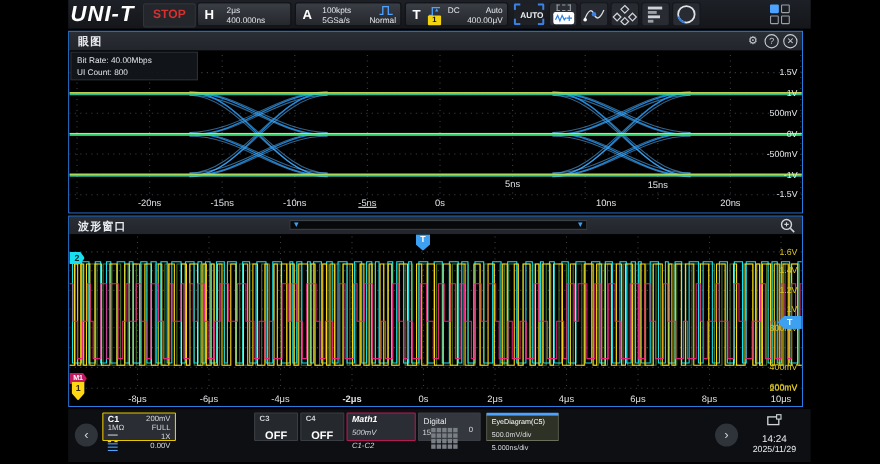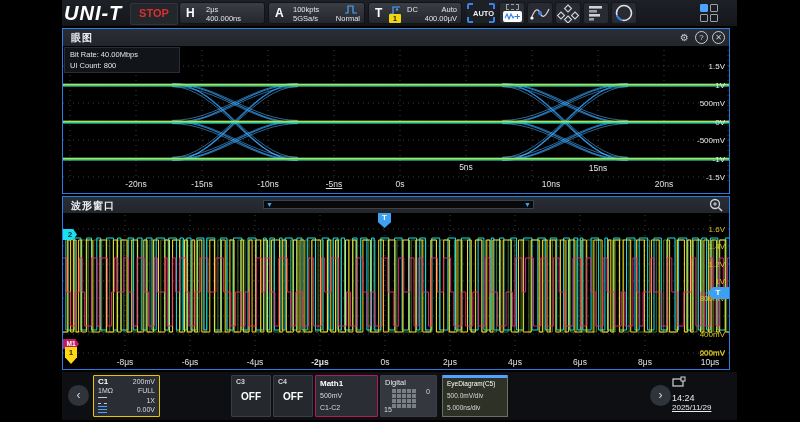--- a/index.html
+++ b/index.html
@@ -68,39 +68,39 @@
   .mk-c2{left:0;top:16px;width:14px;height:11px;background:#18e0f0;color:#07282c;font-size:8px;line-height:11px;
     clip-path:polygon(0 0,72% 0,100% 50%,72% 100%,0 100%);}
   .mk-m1{left:0;top:126px;width:16px;height:10px;background:#c21a60;color:#fff;font-size:6.5px;line-height:10px;
     clip-path:polygon(0 0,78% 0,100% 50%,78% 100%,0 100%);}
   .mk-c1{left:2px;top:134px;width:12px;height:17px;background:#ffd712;color:#332b00;font-size:8px;line-height:11px;
     clip-path:polygon(0 0,100% 0,100% 60%,50% 100%,0 60%);}
   
   .bbar{position:absolute;left:62px;top:372px;width:675px;height:48px;background:#0d0f12;}
   .chev{position:absolute;top:13px;width:21px;height:21px;border-radius:50%;background:#2f343b;color:#d2d6db;
     font-size:12px;line-height:20px;text-align:center;}
-  .tile{position:absolute;top:3px;height:42px;box-sizing:border-box;background:#2a2d33;border:1px solid #3a3d43;
+  .tile{position:absolute;top:3px;height:26px;box-sizing:border-box;background:#2a2d33;border:1px solid #3a3d43;
     border-radius:1px;color:#d8dbde;}
   .tile .rows{display:flex;flex-direction:column;justify-content:space-between;height:100%;padding:2px 4px;box-sizing:border-box;}
   .trow{display:flex;justify-content:space-between;align-items:center;font-size:7px;line-height:8px;}
   .chname{font-size:8px;font-weight:bold;color:#fff;}
   .cicon{width:9px;height:5px;border-top:1px solid #c8ccd0;border-bottom:1px dashed #c8ccd0;}
   .bwicon{width:9px;height:5px;border-top:1px solid #4da3ff;border-bottom:1px solid #4da3ff;background:linear-gradient(#4da3ff,#4da3ff) center/9px 1px no-repeat;}
   .offtile{background:#25282d;}
   .offlbl{position:absolute;left:4px;top:2px;font-size:7px;color:#cfd3d7;font-weight:bold;}
   .offval{position:absolute;width:100%;top:15px;text-align:center;font-size:10px;font-weight:bold;color:#fff;}
   .digtile{background:#34383e;}
   .diggrid{position:absolute;left:11px;top:13px;display:grid;grid-template-columns:repeat(5,3.5px);grid-auto-rows:3.5px;gap:1.5px;}
   .diggrid div{background:#7a7f86;}
   .eyetile{background:#2e3126;border:1px solid #6b6f5e;border-top:3px solid #4da3ff;}
   .eyetile .rows{padding:2px 4px;}
   .eyetile .trow{font-size:6.5px;}
-  .dt{position:absolute;left:610px;top:2px;width:64px;height:44px;color:#e9ebee;text-align:left;}
+  .dt{position:absolute;left:610px;top:2px;width:64px;height:44px;color:#e9ebee;text-align:center;}
   .dt .time{font-size:9px;margin-top:1px;}
-  .dt .date{font-size:8px;text-decoration:underline;}
+  .dt .date{font-size:8px;}
 </style>
 </head>
 <body>
 
 <div class="app">
 
   <div class="toolbar">
     <div class="logo">UNI-T</div>
     <div class="stopbtn">STOP</div>
 
@@ -375,21 +375,21 @@
     <div class="tile offtile" style="left:169px;width:40px;">
       <span class="offlbl">C3</span>
       <span class="offval">OFF</span>
     </div>
     <div class="tile offtile" style="left:211px;width:40px;">
       <span class="offlbl">C4</span>
       <span class="offval">OFF</span>
     </div>
 
     <div class="tile" style="left:253px;width:63px;border-color:#b51a55;">
-      <div class="rows" style="justify-content:center;gap:4px;">
+      <div class="rows" style="justify-content:space-between;gap:4px;font-style:italic;">
         <div class="trow">
             <span class="chname">Math1</span>
           </div>
         <div class="trow">
             <span>500mV</span>
           </div>
         <div class="trow">
             <span>C1-C2</span>
           </div>
       </div>

